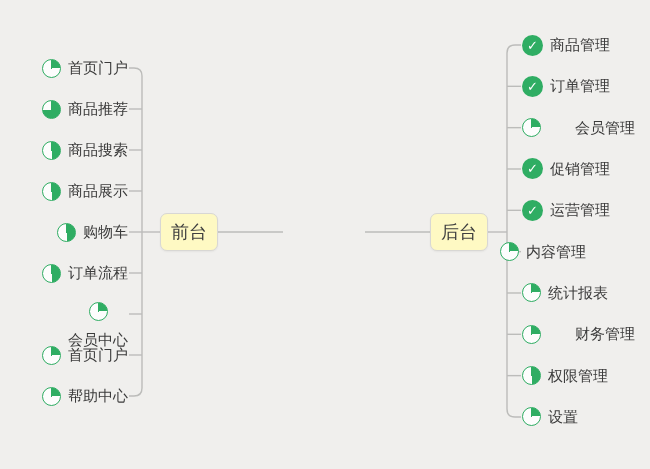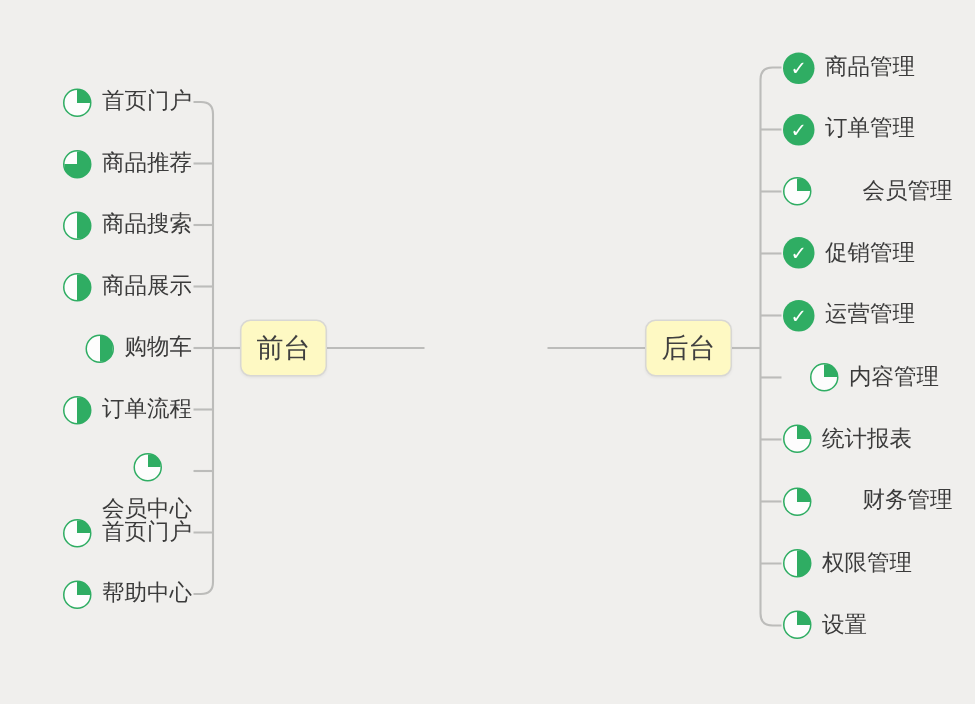--- a/index.html
+++ b/index.html
@@ -130,21 +130,21 @@
         <span class="label">会员管理</span>
       </div>
       <div class="item" style="top: 156.99px; left: 522px;">
         <span class="icon check">✓</span>
         <span class="label">促销管理</span>
       </div>
       <div class="item" style="top: 198.32px; left: 522px;">
         <span class="icon check">✓</span>
         <span class="label">运营管理</span>
       </div>
-      <div class="item" style="top: 239.65px; left: 540px;">
+      <div class="item" style="top: 239.65px; left: 500px;">
         <span class="icon pie" style="background: conic-gradient(rgb(47, 173, 99) 0deg, rgb(47, 173, 99) 25%, rgb(253, 253, 253) 25%, rgb(253, 253, 253) 100%);"></span>
         <span class="label">内容管理</span>
       </div>
       <div class="item" style="top: 280.98px; left: 522px;">
         <span class="icon pie" style="background: conic-gradient(rgb(47, 173, 99) 0deg, rgb(47, 173, 99) 25%, rgb(253, 253, 253) 25%, rgb(253, 253, 253) 100%);"></span>
         <span class="label">统计报表</span>
       </div>
       <div class="item" style="top: 322.31px; left: 522px; gap: 34px;">
         <span class="icon pie" style="background: conic-gradient(rgb(47, 173, 99) 0deg, rgb(47, 173, 99) 25%, rgb(253, 253, 253) 25%, rgb(253, 253, 253) 100%);"></span>
         <span class="label">财务管理</span>

